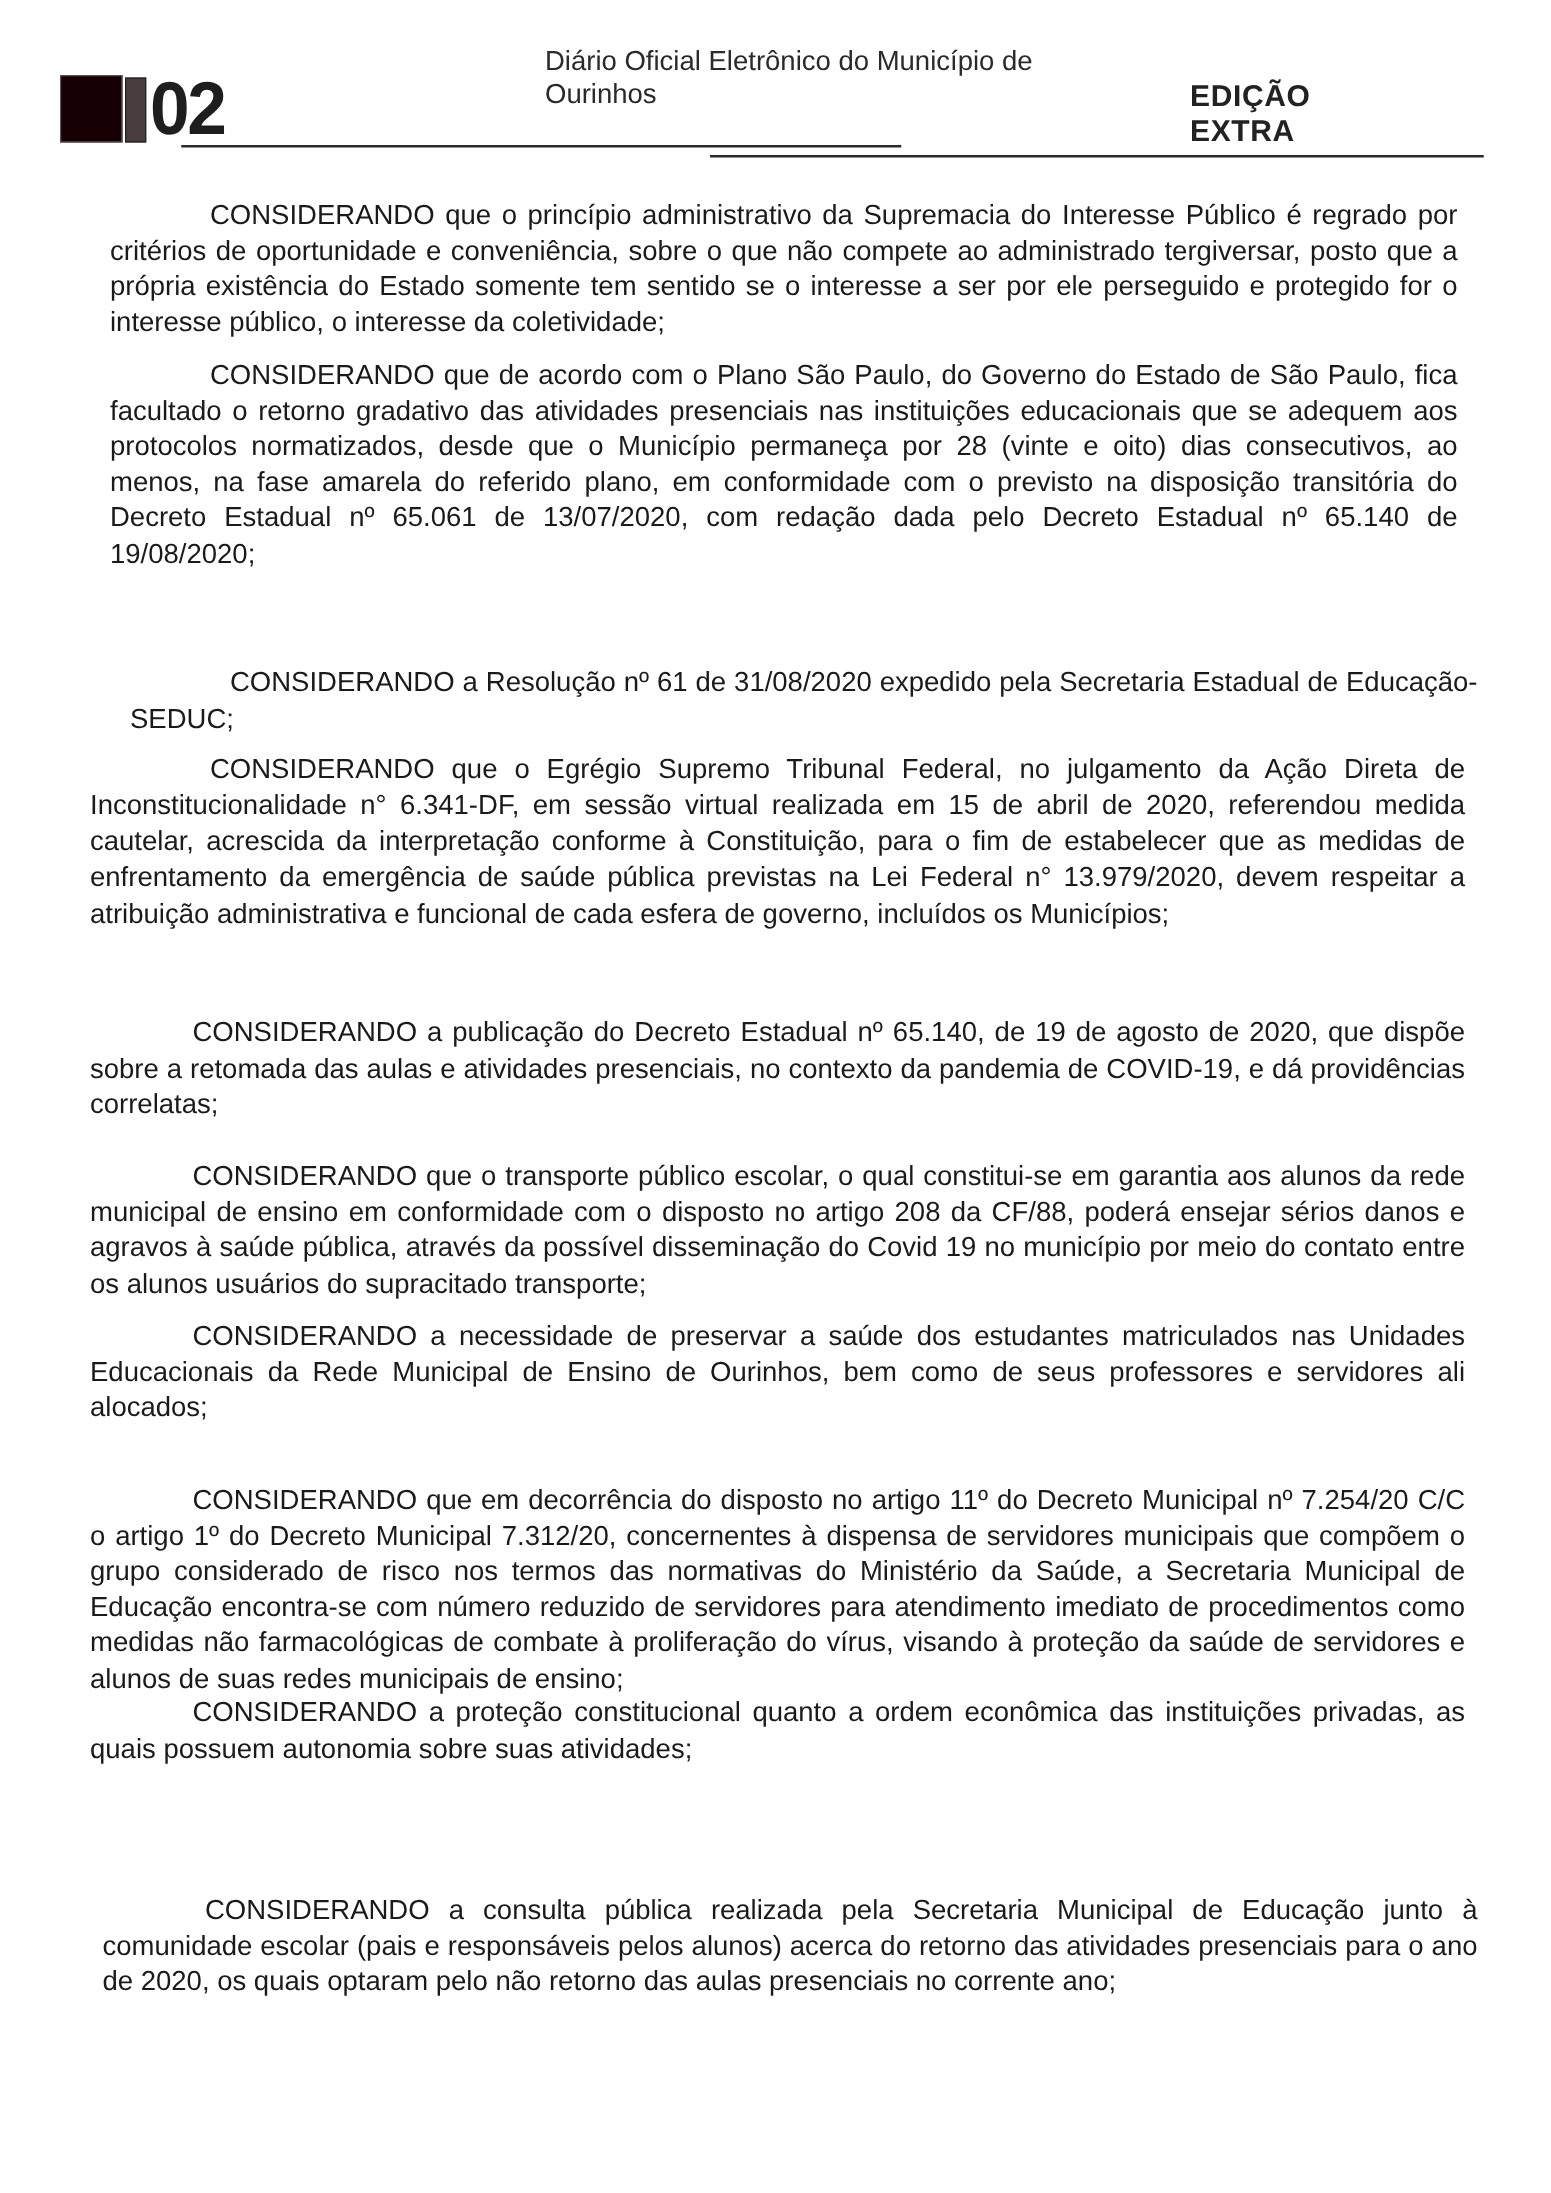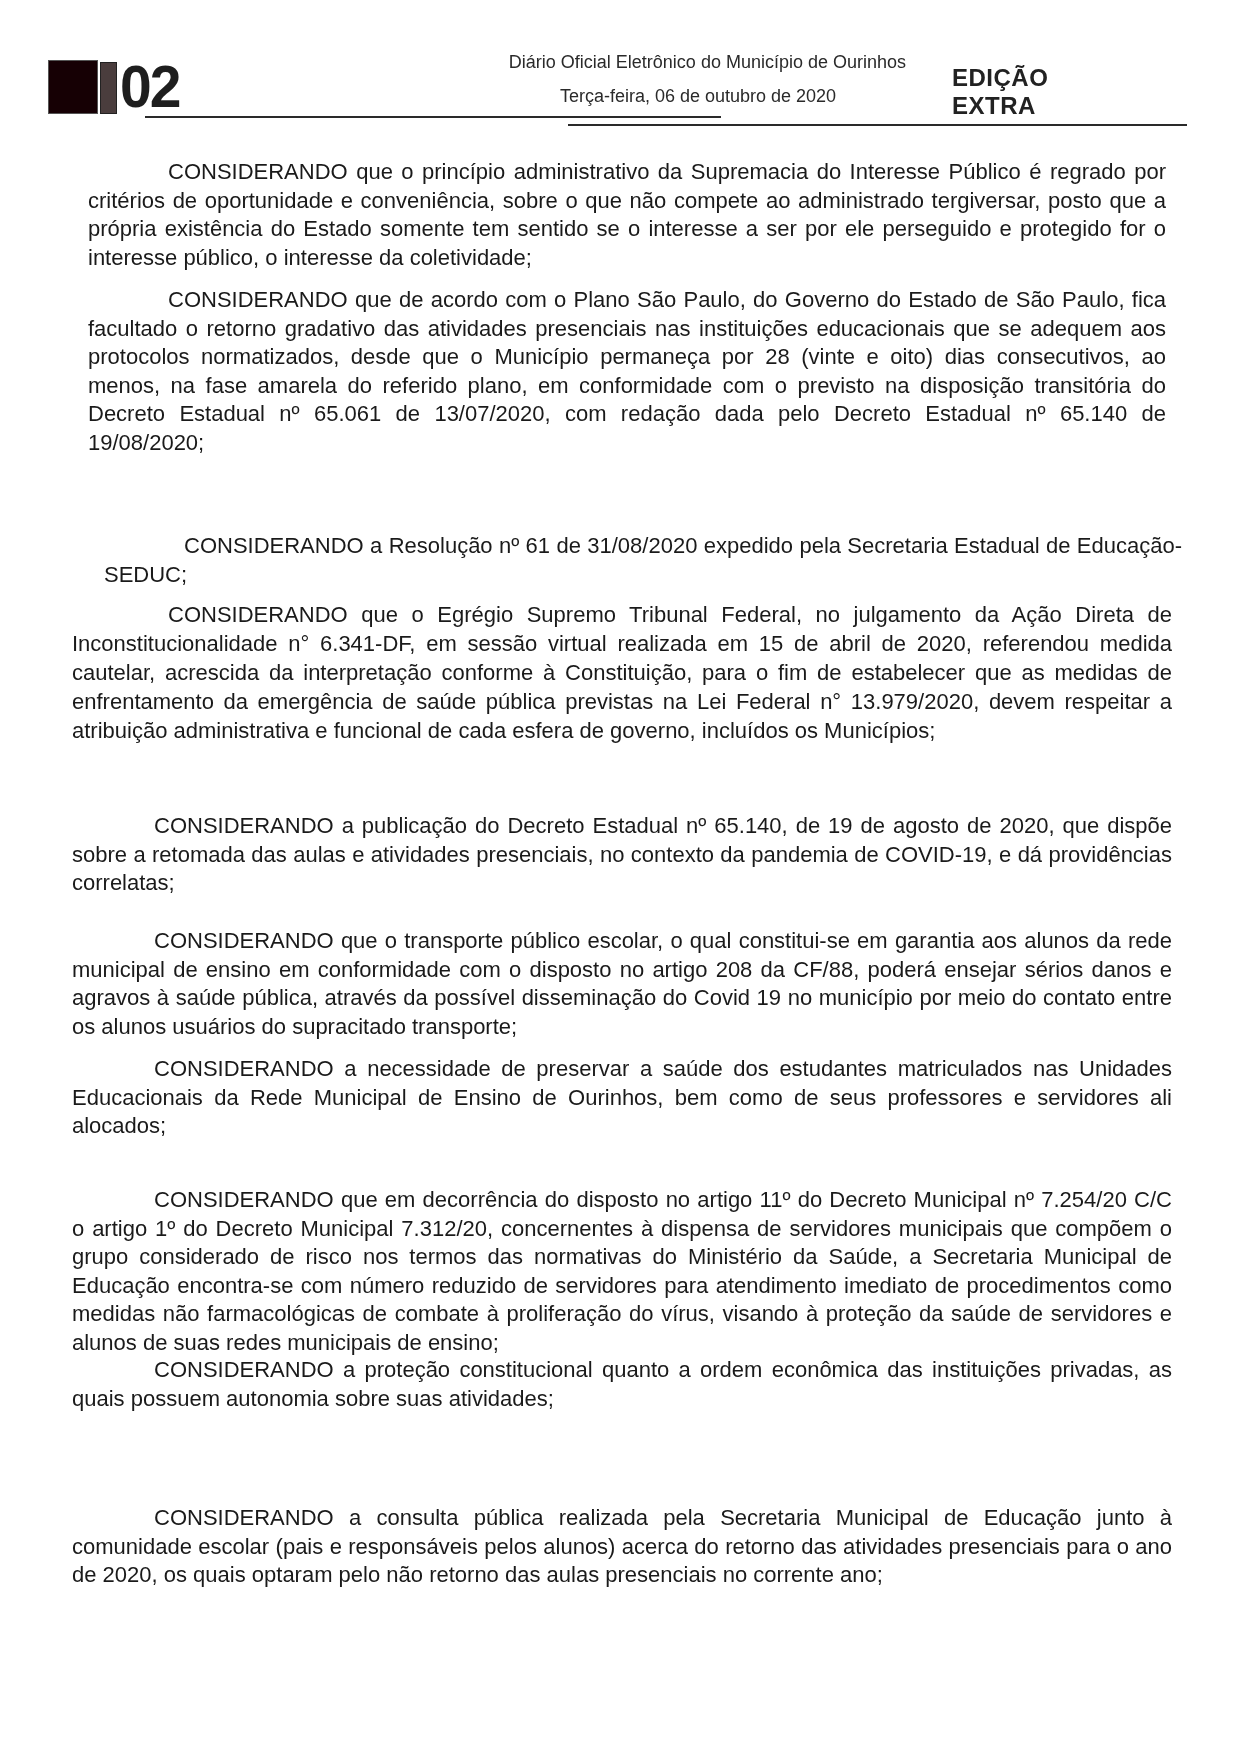--- a/index.html
+++ b/index.html
@@ -4,42 +4,41 @@
   <style>
     html, body { margin: 0; padding: 0; background: #ffffff; }
     body { width: 1241px; height: 1754px; position: relative; overflow: hidden;
            font-family: "Liberation Sans", sans-serif; color: #1a1a1a; }
 
     .header { position: absolute; left: 0; top: 0; width: 996px; height: 140px; margin-left: 48px; }
     .block-dark { position: absolute; left: 0; top: 60px; width: 50px; height: 54px; background: #160004; border: 1px solid #555; box-sizing: border-box; }
     .block-mid { position: absolute; left: 52px; top: 62px; width: 17px; height: 52px; background: #4a3d3d; border: 1px solid #222; box-sizing: border-box; }
     .page-num { position: absolute; left: 72px; top: 54px; font-size: 60px; font-weight: 700; letter-spacing: -2px;
                 color: #1e1e1e; font-family: "Liberation Sans", sans-serif; transform: scaleX(0.95); transform-origin: left; line-height: 66px; }
-    .journal-title { position: absolute; left: 388px; top: 52px; width: 470px; text-align: right; font-size: 18px; color: #2a2a2a; }
+    .journal-title { position: absolute; left: 388px; top: 36px; width: 470px; text-align: left; font-size: 22px; color: #2a2a2a; }
     .journal-date { position: absolute; left: 440px; top: 86px; width: 420px; text-align: center; font-size: 18px; color: #2a2a2a; }
     .edition { position: absolute; left: 904px; top: 64px; font-size: 24px; font-weight: 700; color: #222; letter-spacing: 0.5px; }
     .rule1 { position: absolute; left: 97px; top: 116px; width: 576px; height: 2px; background: #2a2a2a; }
     .rule2 { position: absolute; left: 520px; top: 124px; width: 619px; height: 2px; background: #2a2a2a; }
 
     .content { position: absolute; left: 0; top: 0; width: 1241px; }
     .para { position: absolute; text-align: justify; font-size: 22px; line-height: 28.5px; color: #1a1a1a;
             font-family: "Liberation Sans", sans-serif; }
     .para .lead { font-weight: 400; }
     .p-a { left: 88px; width: 1078px; }
     .p-b { left: 72px; width: 1100px; }
   </style>
 </head>
 <body>
 
 <div class="header">
   <div class="block-dark"></div>
   <div class="block-mid"></div>
   <div class="page-num">02</div>
   <div class="journal-title">Diário Oficial Eletrônico do Município de Ourinhos</div>
-  <div class="journal-date">Terça-feira, 06 de outubro de 2020</div>
   <div class="edition">EDIÇÃO EXTRA</div>
   <div class="rule1"></div>
   <div class="rule2"></div>
 </div>
 
 <div class="content">
   <p class="para p-a" style="top:158px;margin:0;text-indent:80px;"><span class="lead">CONSIDERANDO</span><span> que o princípio administrativo da Supremacia do Interesse Público é regrado por critérios de oportunidade e conveniência, sobre o que não compete ao administrado tergiversar, posto que a própria existência do Estado  somente tem sentido se o interesse a ser por ele perseguido e protegido for o interesse público, o interesse da coletividade;</span></p>
 
   <p class="para p-a" style="top:286px;margin:0;text-indent:80px;"><span class="lead">CONSIDERANDO</span><span> que de acordo com o Plano São Paulo, do Governo do Estado de São Paulo, fica facultado o retorno gradativo das atividades presenciais nas instituições educacionais que se adequem aos protocolos normatizados, desde que o Município permaneça por 28 (vinte e oito) dias consecutivos, ao menos, na fase amarela do referido plano, em conformidade com o previsto na disposição transitória do Decreto Estadual nº 65.061 de 13/07/2020, com redação dada pelo Decreto Estadual nº 65.140 de 19/08/2020;</span></p>
 
@@ -50,14 +49,14 @@
   <p class="para p-b" style="top:812px;margin:0;text-indent:82px;"><span class="lead">CONSIDERANDO</span><span> a publicação do Decreto Estadual nº 65.140, de 19 de agosto de 2020, que dispõe sobre a retomada das aulas e atividades presenciais, no contexto da pandemia de COVID-19, e dá providências correlatas;</span></p>
 
   <p class="para p-b" style="top:927px;margin:0;text-indent:82px;"><span class="lead">CONSIDERANDO</span><span> que o transporte público escolar, o qual  constitui-se em garantia aos alunos da rede municipal de ensino em conformidade com o disposto no artigo 208 da CF/88, poderá ensejar  sérios danos e agravos à saúde pública, através da possível  disseminação do Covid 19 no município por meio do contato entre os  alunos usuários do supracitado transporte;</span></p>
 
   <p class="para p-b" style="top:1055px;margin:0;text-indent:82px;"><span class="lead">CONSIDERANDO</span><span> a necessidade de preservar a saúde dos estudantes matriculados nas Unidades Educacionais da Rede Municipal de Ensino de Ourinhos, bem como de seus professores e servidores ali alocados;</span></p>
 
   <p class="para p-b" style="top:1186px;margin:0;text-indent:82px;"><span class="lead">CONSIDERANDO</span><span> que em decorrência do disposto no artigo 11º do Decreto Municipal nº 7.254/20 C/C o artigo 1º do Decreto Municipal 7.312/20, concernentes à dispensa de servidores municipais que compõem o grupo considerado de risco nos termos das normativas do Ministério da Saúde, a Secretaria Municipal de Educação encontra-se com número reduzido de servidores para atendimento imediato de procedimentos como medidas não farmacológicas de combate à proliferação do vírus, visando à proteção da saúde de servidores e alunos de suas redes municipais de ensino;</span></p>
 
   <p class="para p-b" style="top:1356px;margin:0;text-indent:82px;"><span class="lead">CONSIDERANDO</span><span> a proteção constitucional quanto a ordem econômica das instituições privadas, as quais possuem autonomia sobre suas atividades;</span></p>
 
-  <p class="para p-b" style="top:1504px;margin:0;text-indent:82px;"><span class="lead">CONSIDERANDO</span><span> a consulta pública realizada pela Secretaria Municipal de Educação junto à comunidade escolar (pais e responsáveis pelos alunos) acerca do retorno das atividades presenciais para o ano de 2020, os quais optaram pelo não retorno das aulas presenciais no corrente ano;</span></p>
+  <p class="para p-b" style="top:1504px;margin:10px;text-indent:82px;"><span class="lead">CONSIDERANDO</span><span> a consulta pública realizada pela Secretaria Municipal de Educação junto à comunidade escolar (pais e responsáveis pelos alunos) acerca do retorno das atividades presenciais para o ano de 2020, os quais optaram pelo não retorno das aulas presenciais no corrente ano;</span></p>
 </div>
 
 </body></html>

